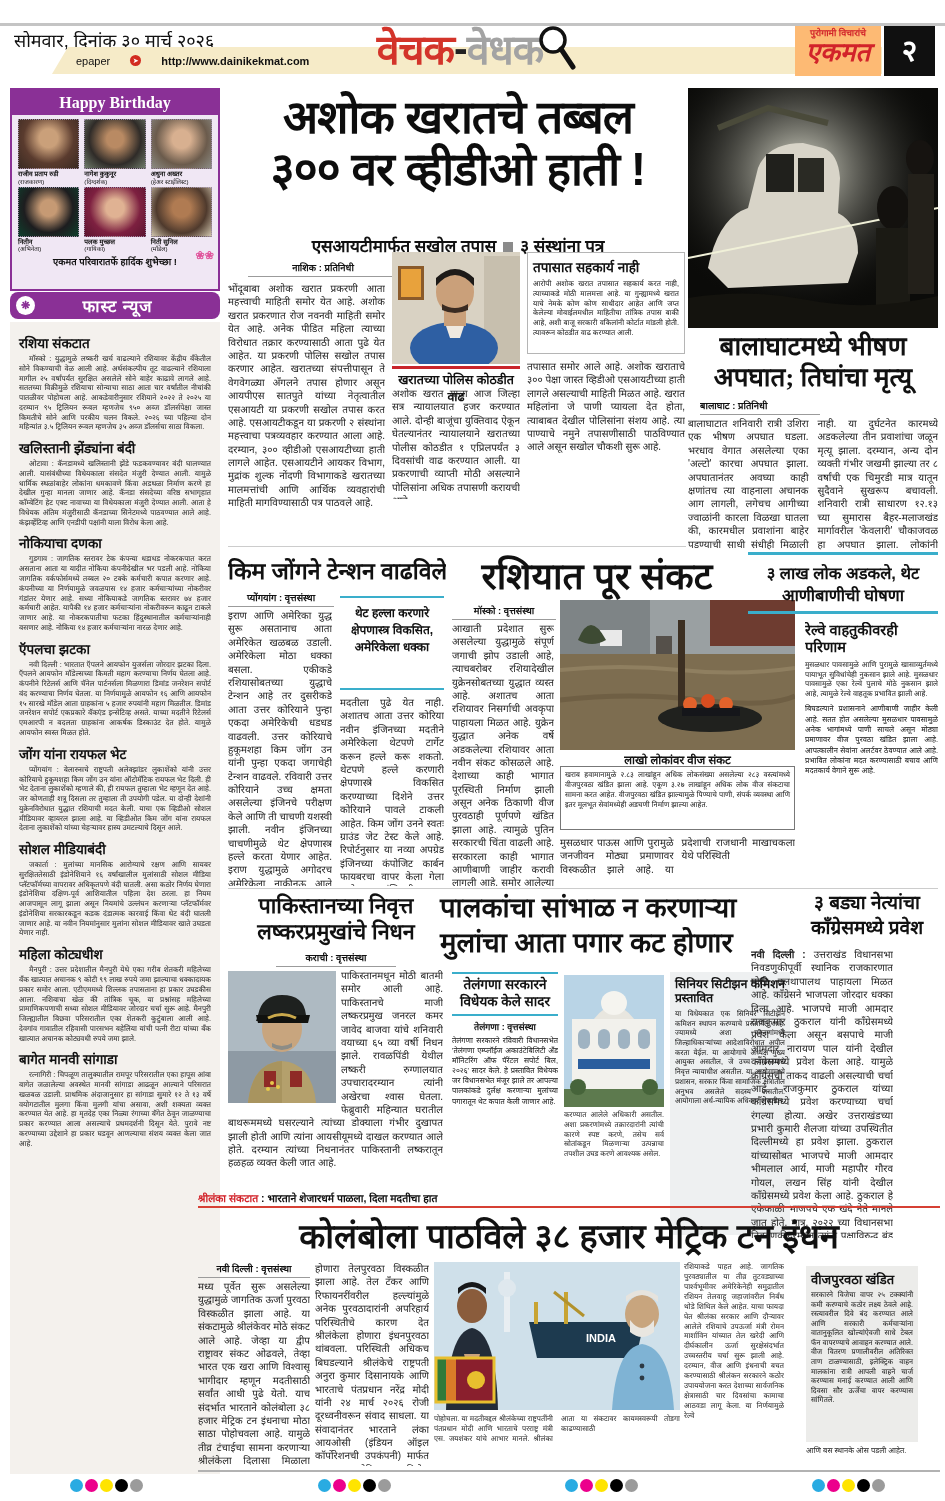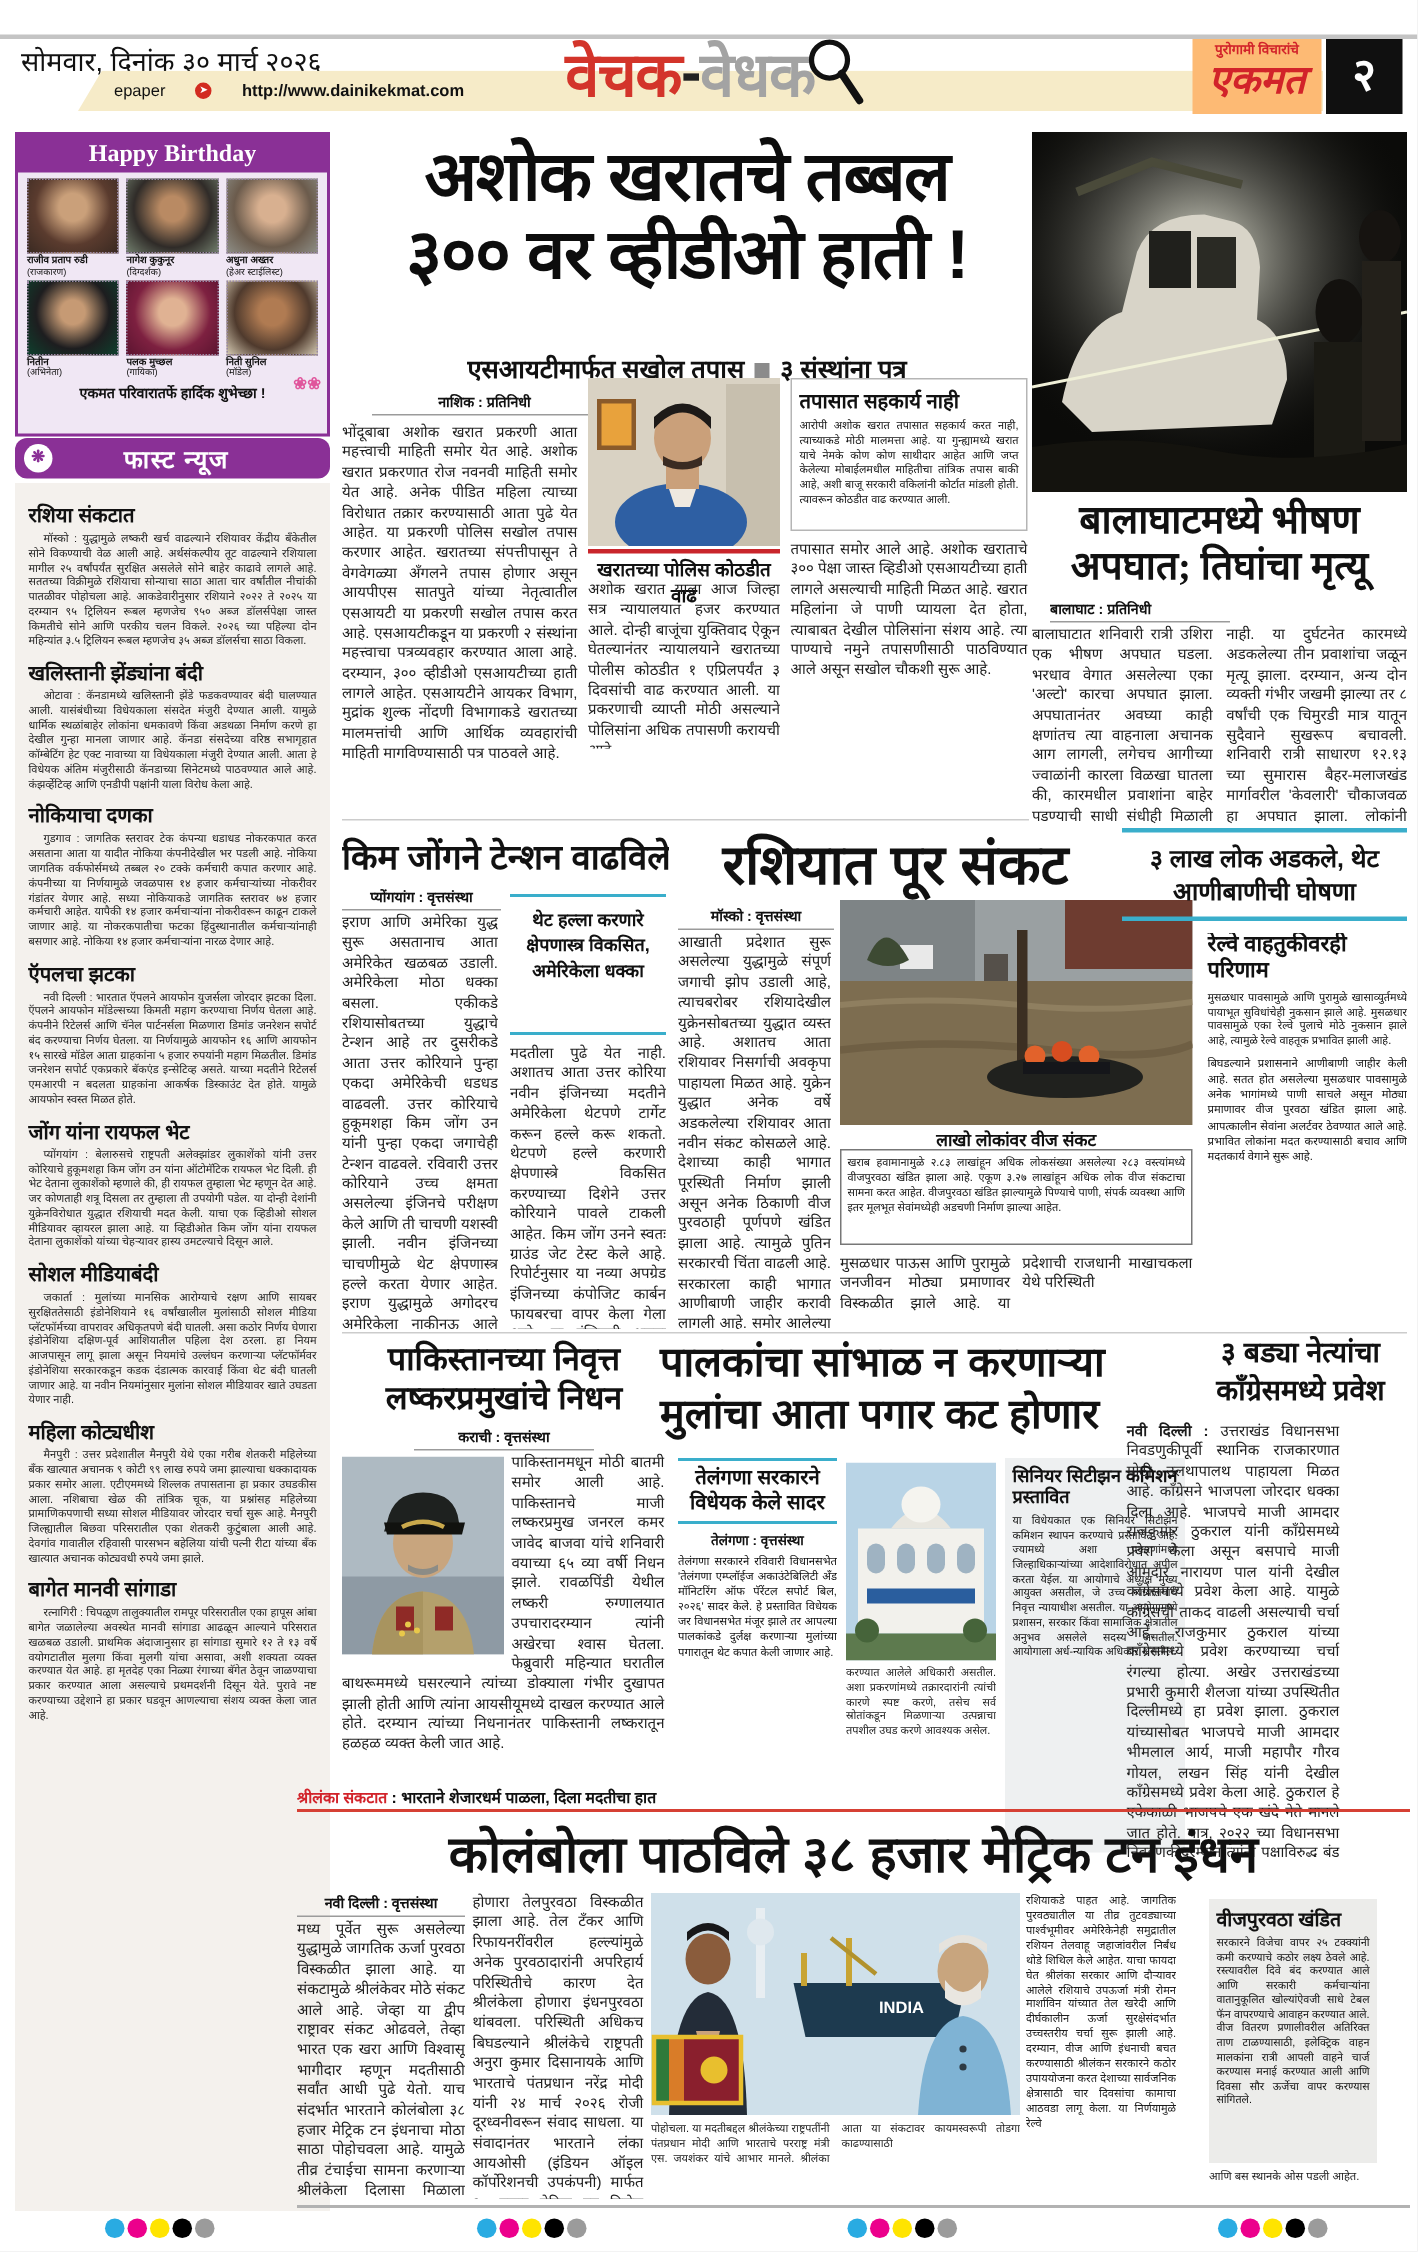--- a/index.html
+++ b/index.html
@@ -16,21 +16,21 @@
               clip-path:polygon(16px 0,100% 0,100% 100%,0 100%);display:flex;align-items:center}
   .epaper{margin-left:24px;font-size:11px;display:flex;align-items:center;gap:20px}
   .epaper .url{font-weight:bold}
   .phone-ic{display:inline-block;width:11px;height:11px;border-radius:50%;background:#d22b20;color:#fff;
             font-size:7px;line-height:11px;text-align:center}
   .logo{left:312px;top:22px;width:330px;height:52px;display:flex;align-items:center;justify-content:center;
         font-size:41px;font-weight:bold;letter-spacing:-1px;z-index:2}
   .logo .l1{color:#d3342a}.logo .dash{color:#222}.logo .l2{color:#a3a3a3}
   .mast{left:795px;top:26px;width:86px;height:50px;background:#fdba74;text-align:center;padding-top:3px}
   .mast .tag{font-size:9px;font-weight:bold;color:#d2232a;line-height:1.1}
-  .mast .ttl{font-family:Liberation Sans, sans-serif;font-style:italic;font-weight:bold;font-size:26px;color:#d2232a;line-height:1.1}
+  .mast .ttl{font-family:Liberation Serif, serif;font-style:italic;font-weight:bold;font-size:26px;color:#d2232a;line-height:1.1}
   .pageno{left:884px;top:26px;width:51px;height:50px;background:#101010;color:#fff;font-size:30px;
           font-weight:bold;text-align:center;line-height:50px}
   
   .bday{left:10px;top:88px;width:210px;height:203px;border:2px solid #8a3096;background:#f0e7f4}
   .bday-title{height:25px;background:#8a3096;color:#fff;font-family:"Liberation Serif",serif;
               font-weight:bold;font-size:16px;text-align:center;line-height:25px}
   .bday-grid{display:grid;grid-template-columns:repeat(3,1fr);gap:2px 5px;padding:4px 6px 0}
   .bd-cell{font-size:6.6px;line-height:1.15;text-align:left}
   .bd-photo{height:50px;border:1px dotted #9a8aa5;margin-bottom:1px}
   .bd-name{font-weight:bold}

